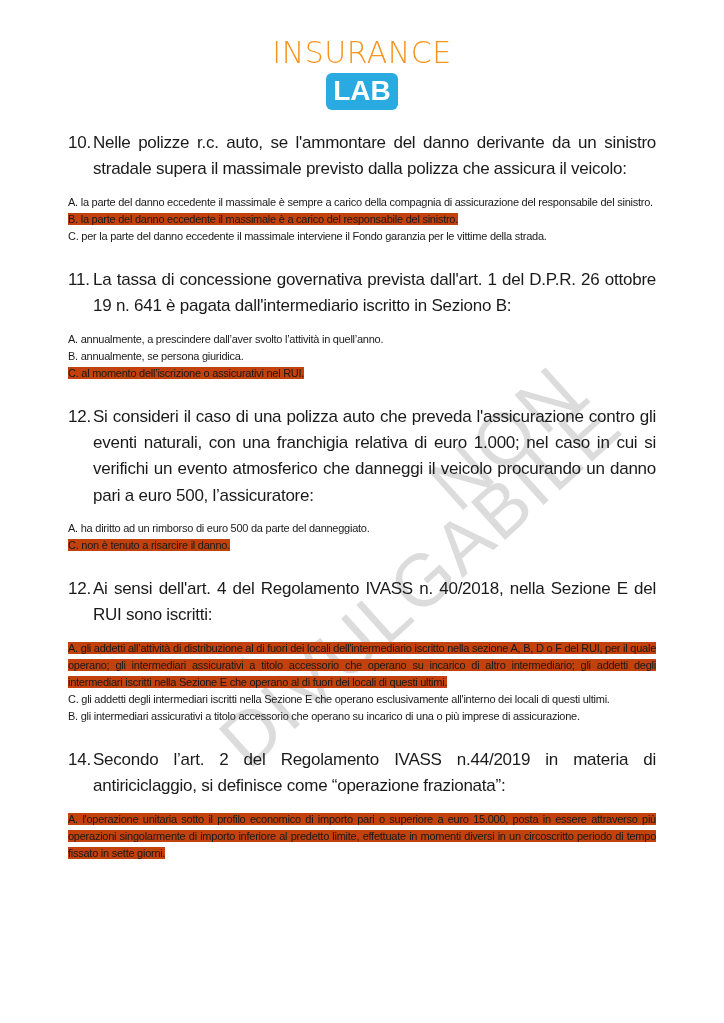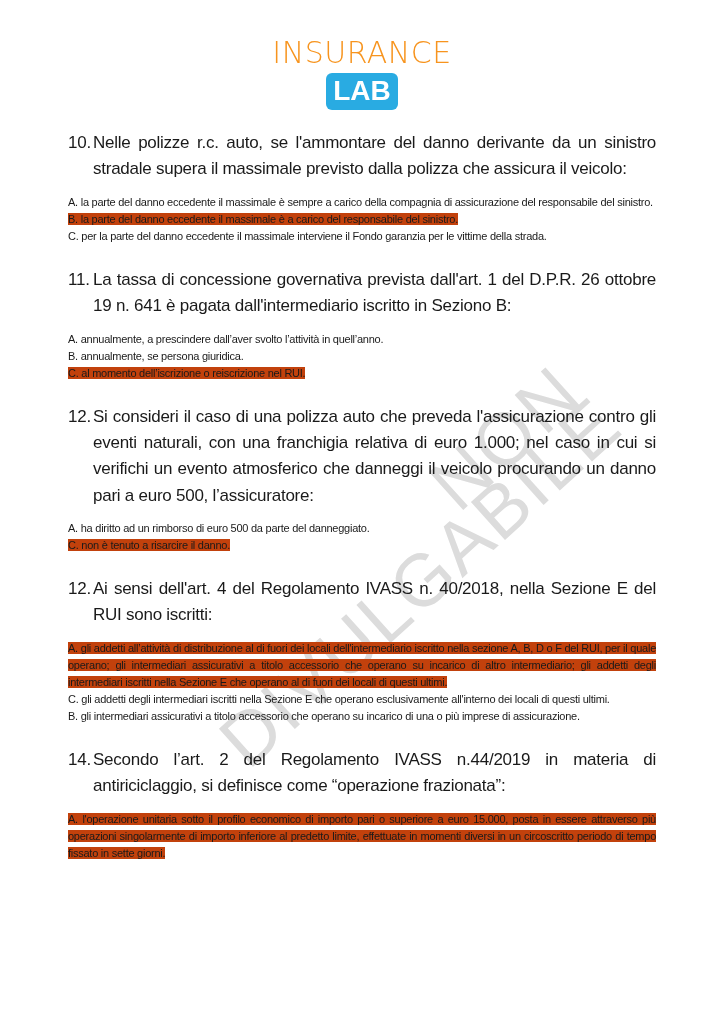--- a/index.html
+++ b/index.html
@@ -115,21 +115,21 @@
     <p class="question">
       <span class="qnum">11.</span><span>La tassa di concessione governativa prevista dall'art. 1 del D.P.R. 26 ottobre 19 n. 641 è pagata dall'intermediario iscritto in Seziono B:</span>
     </p>
     <p class="answer">
       <span class="answer-inner"><span>A.</span> <span>annualmente, a prescindere dall’aver svolto l’attività in quell’anno.</span></span>
     </p>
     <p class="answer">
       <span class="answer-inner"><span>B.</span> <span>annualmente, se persona giuridica.</span></span>
     </p>
     <p class="answer">
-      <span class="answer-inner hl"><span>C.</span> <span>al momento dell’iscrizione o reiscrizione nel RUI.</span></span>
+      <span class="answer-inner hl"><span>C.</span> <span>al momento dell’iscrizione o assicurativi nel RUI.</span></span>
     </p>
   </div>
 
   <div class="qblock">
     <p class="question">
       <span class="qnum">12.</span><span>Si consideri il caso di una polizza auto che preveda l'assicurazione contro gli eventi naturali, con una franchigia relativa di euro 1.000; nel caso in cui si verifichi un evento atmosferico che danneggi il veicolo procurando un danno pari a euro 500, l’assicuratore:</span>
     </p>
     <p class="answer">
       <span class="answer-inner"><span>A.</span> <span>ha diritto ad un rimborso di euro 500 da parte del danneggiato.</span></span>
     </p>

